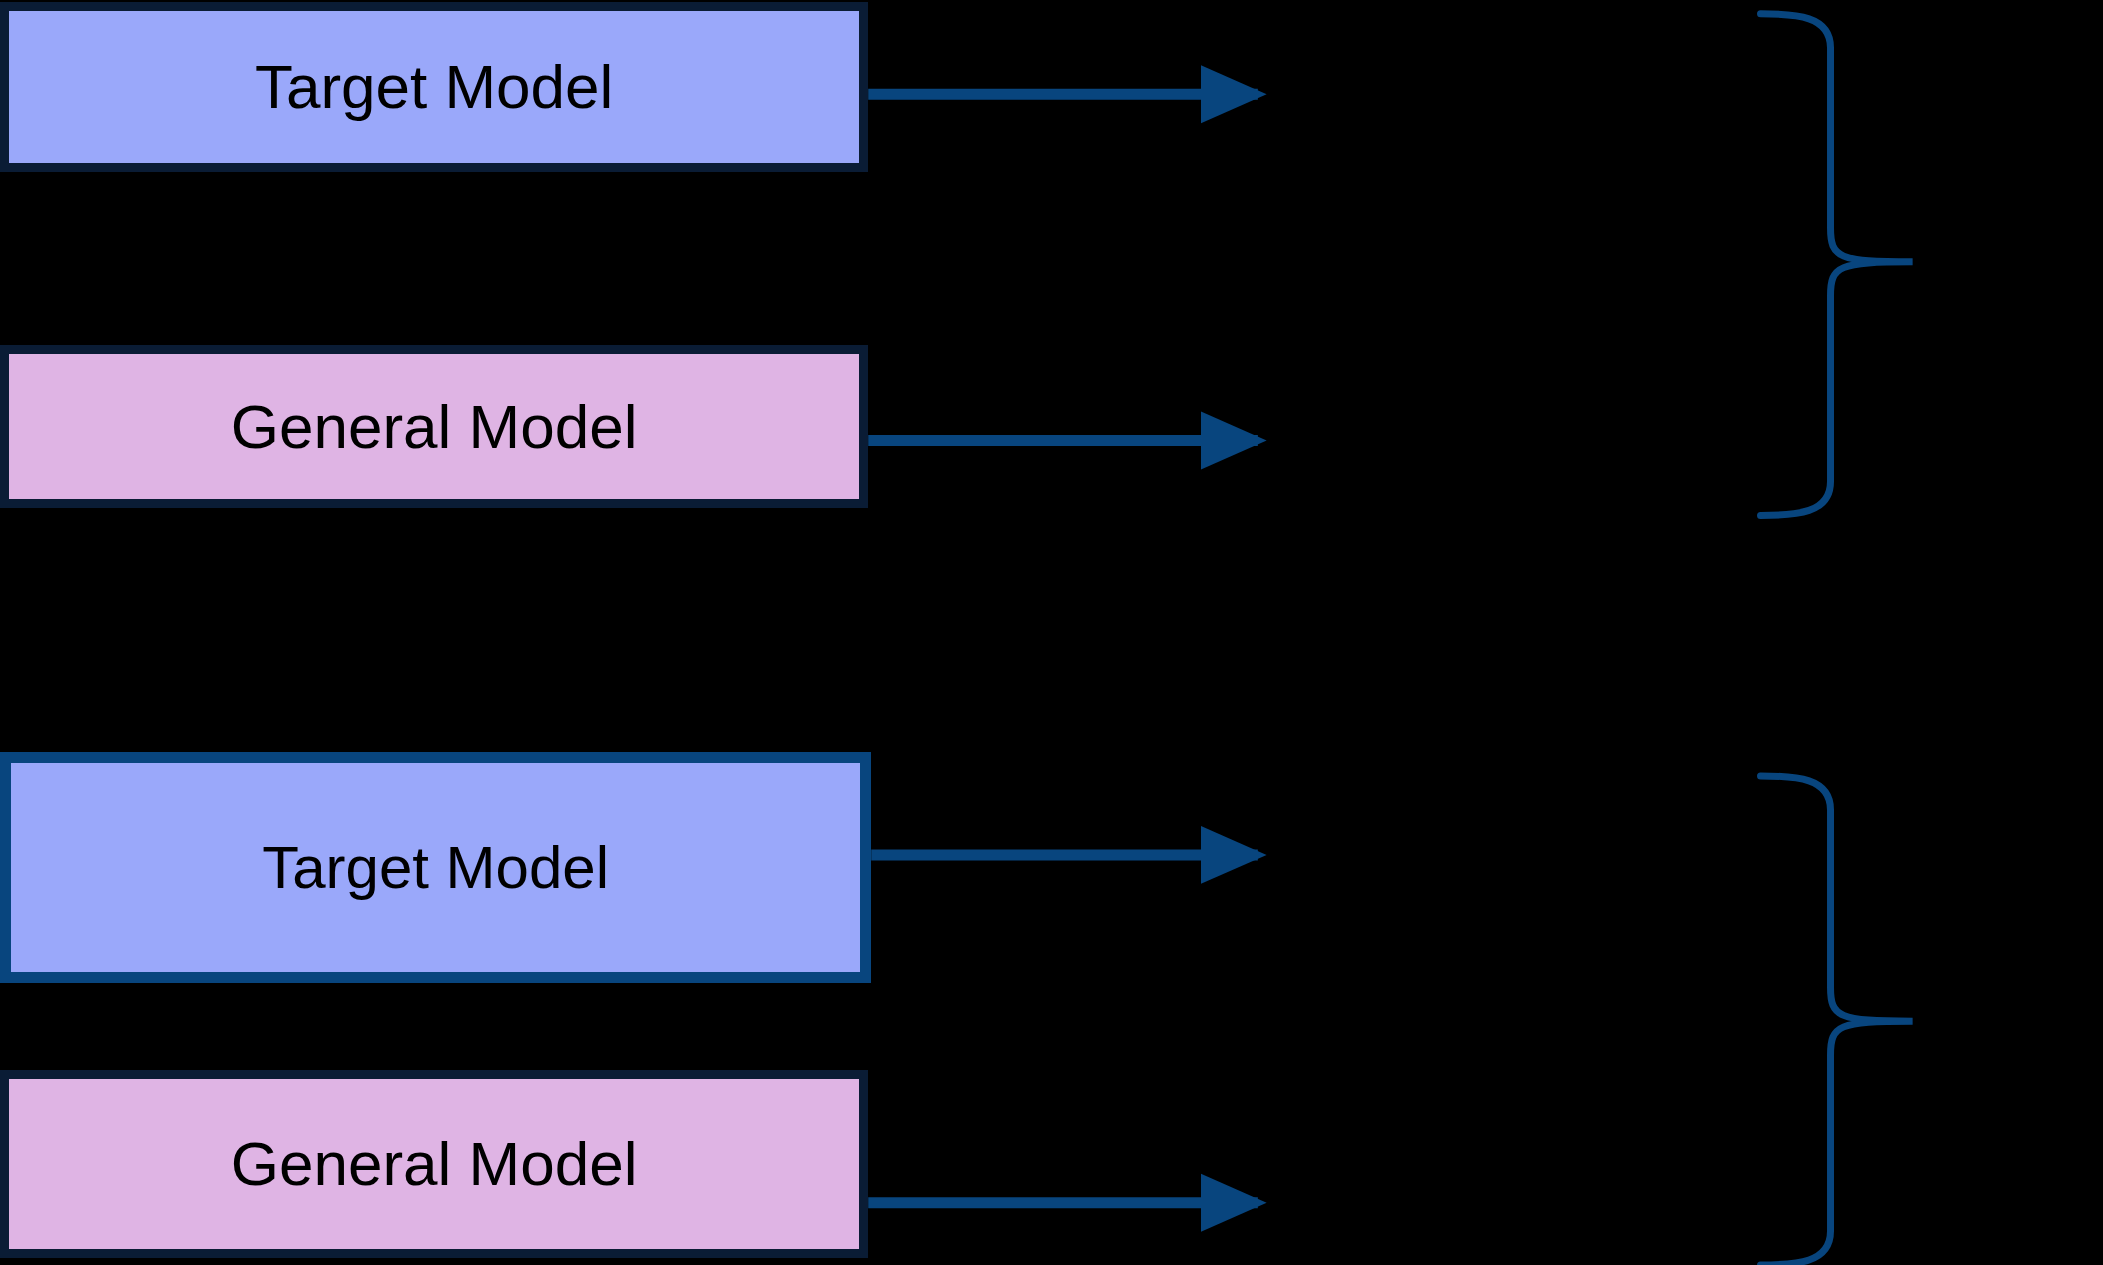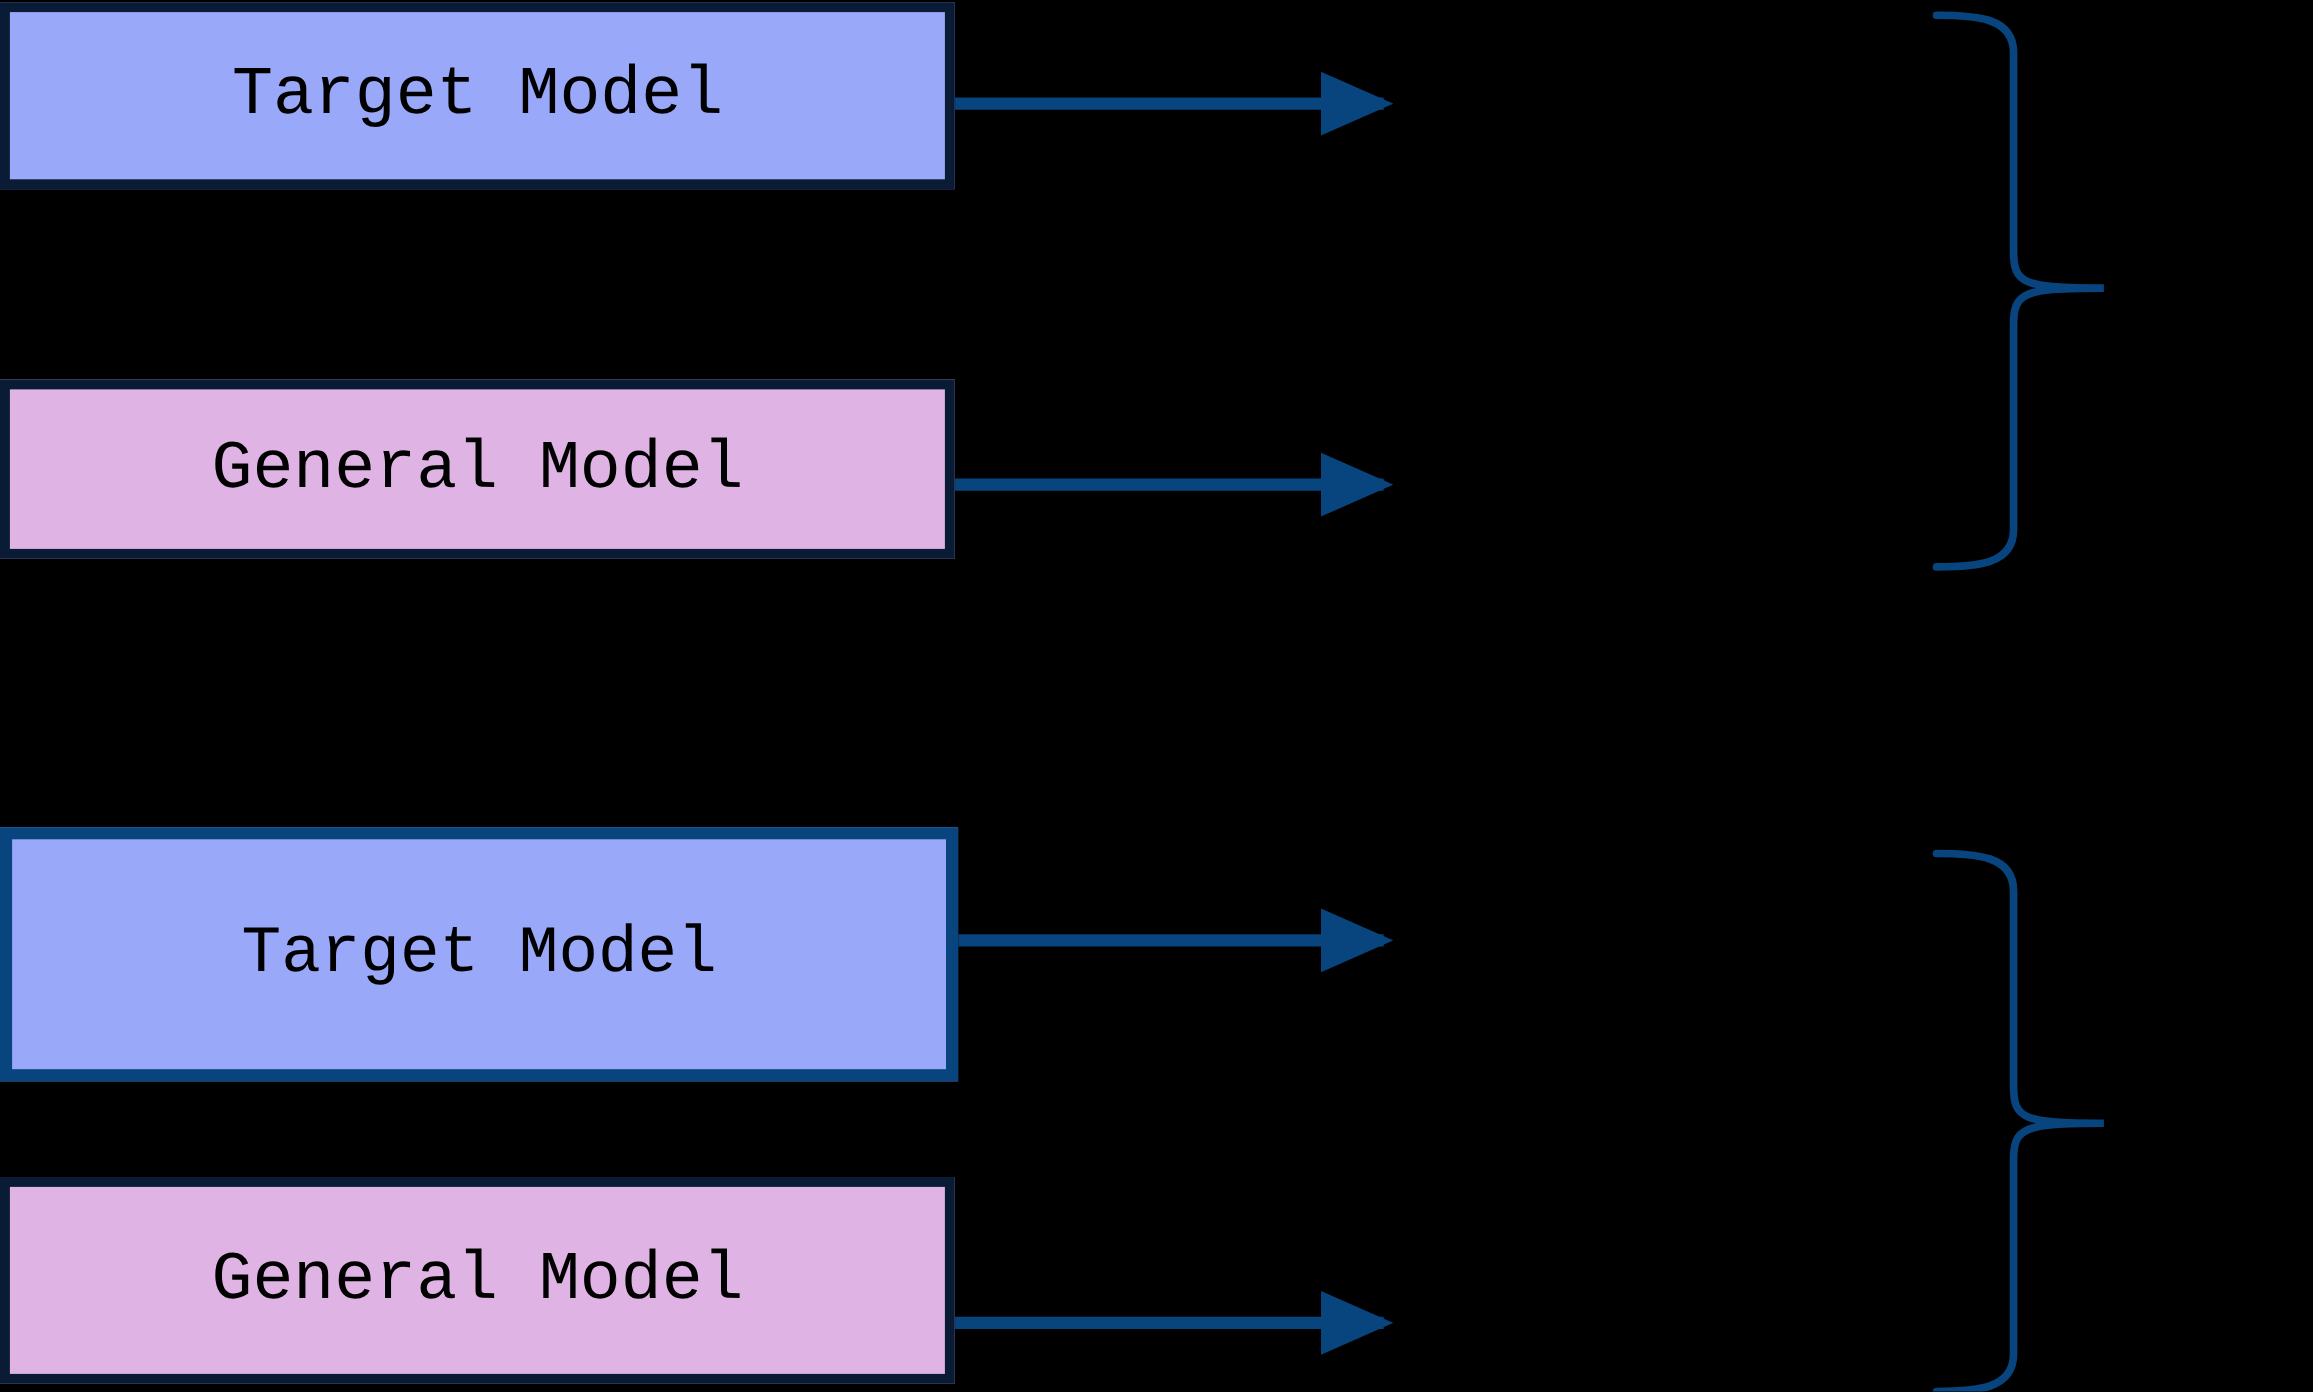--- a/index.html
+++ b/index.html
@@ -23,21 +23,21 @@
   .model-box {
     position: absolute;
     box-sizing: border-box;
     display: flex;
     align-items: center;
     justify-content: center;
     text-align: center;
   }
   .model-box .box-label {
     color: #000000;
-    font-family: Liberation Mono, monospace;
+    font-family: Liberation Sans, sans-serif;
     font-weight: 400;
     line-height: 1;
     white-space: nowrap;
   }
   .box-target {
     background: #9aa8fa;
   }
   .box-general {
     background: #dfb4e4;
   }

